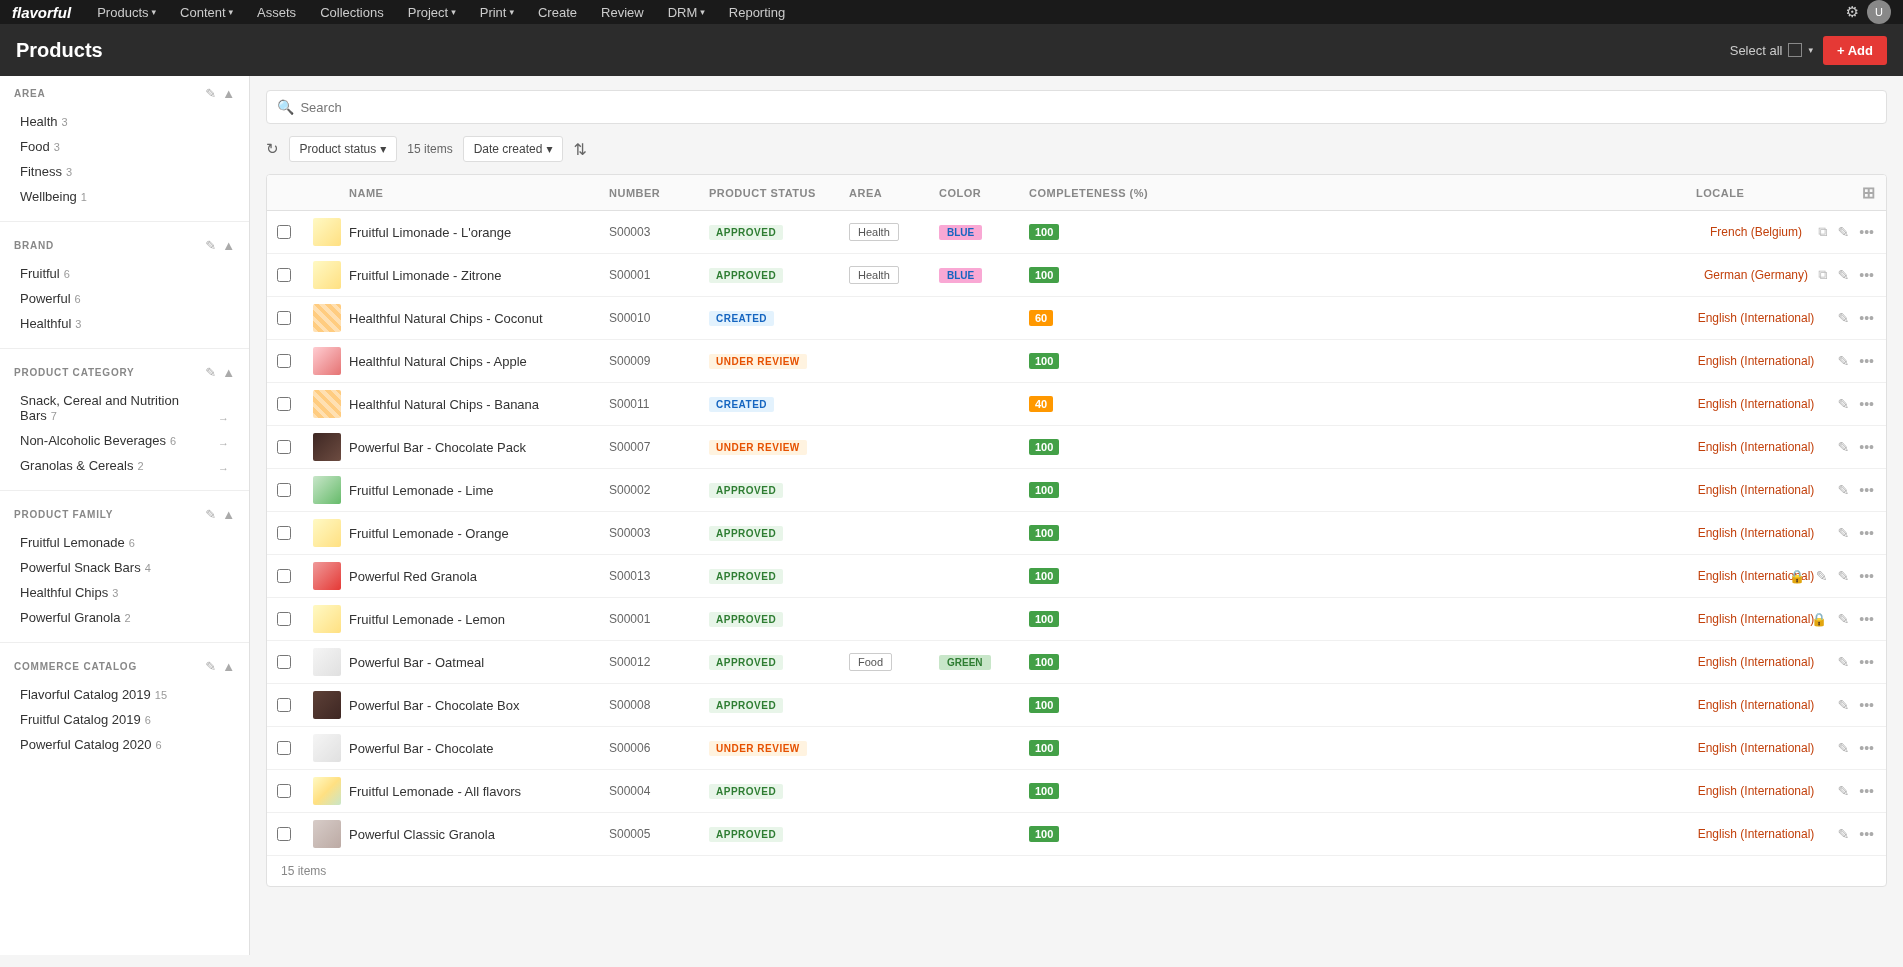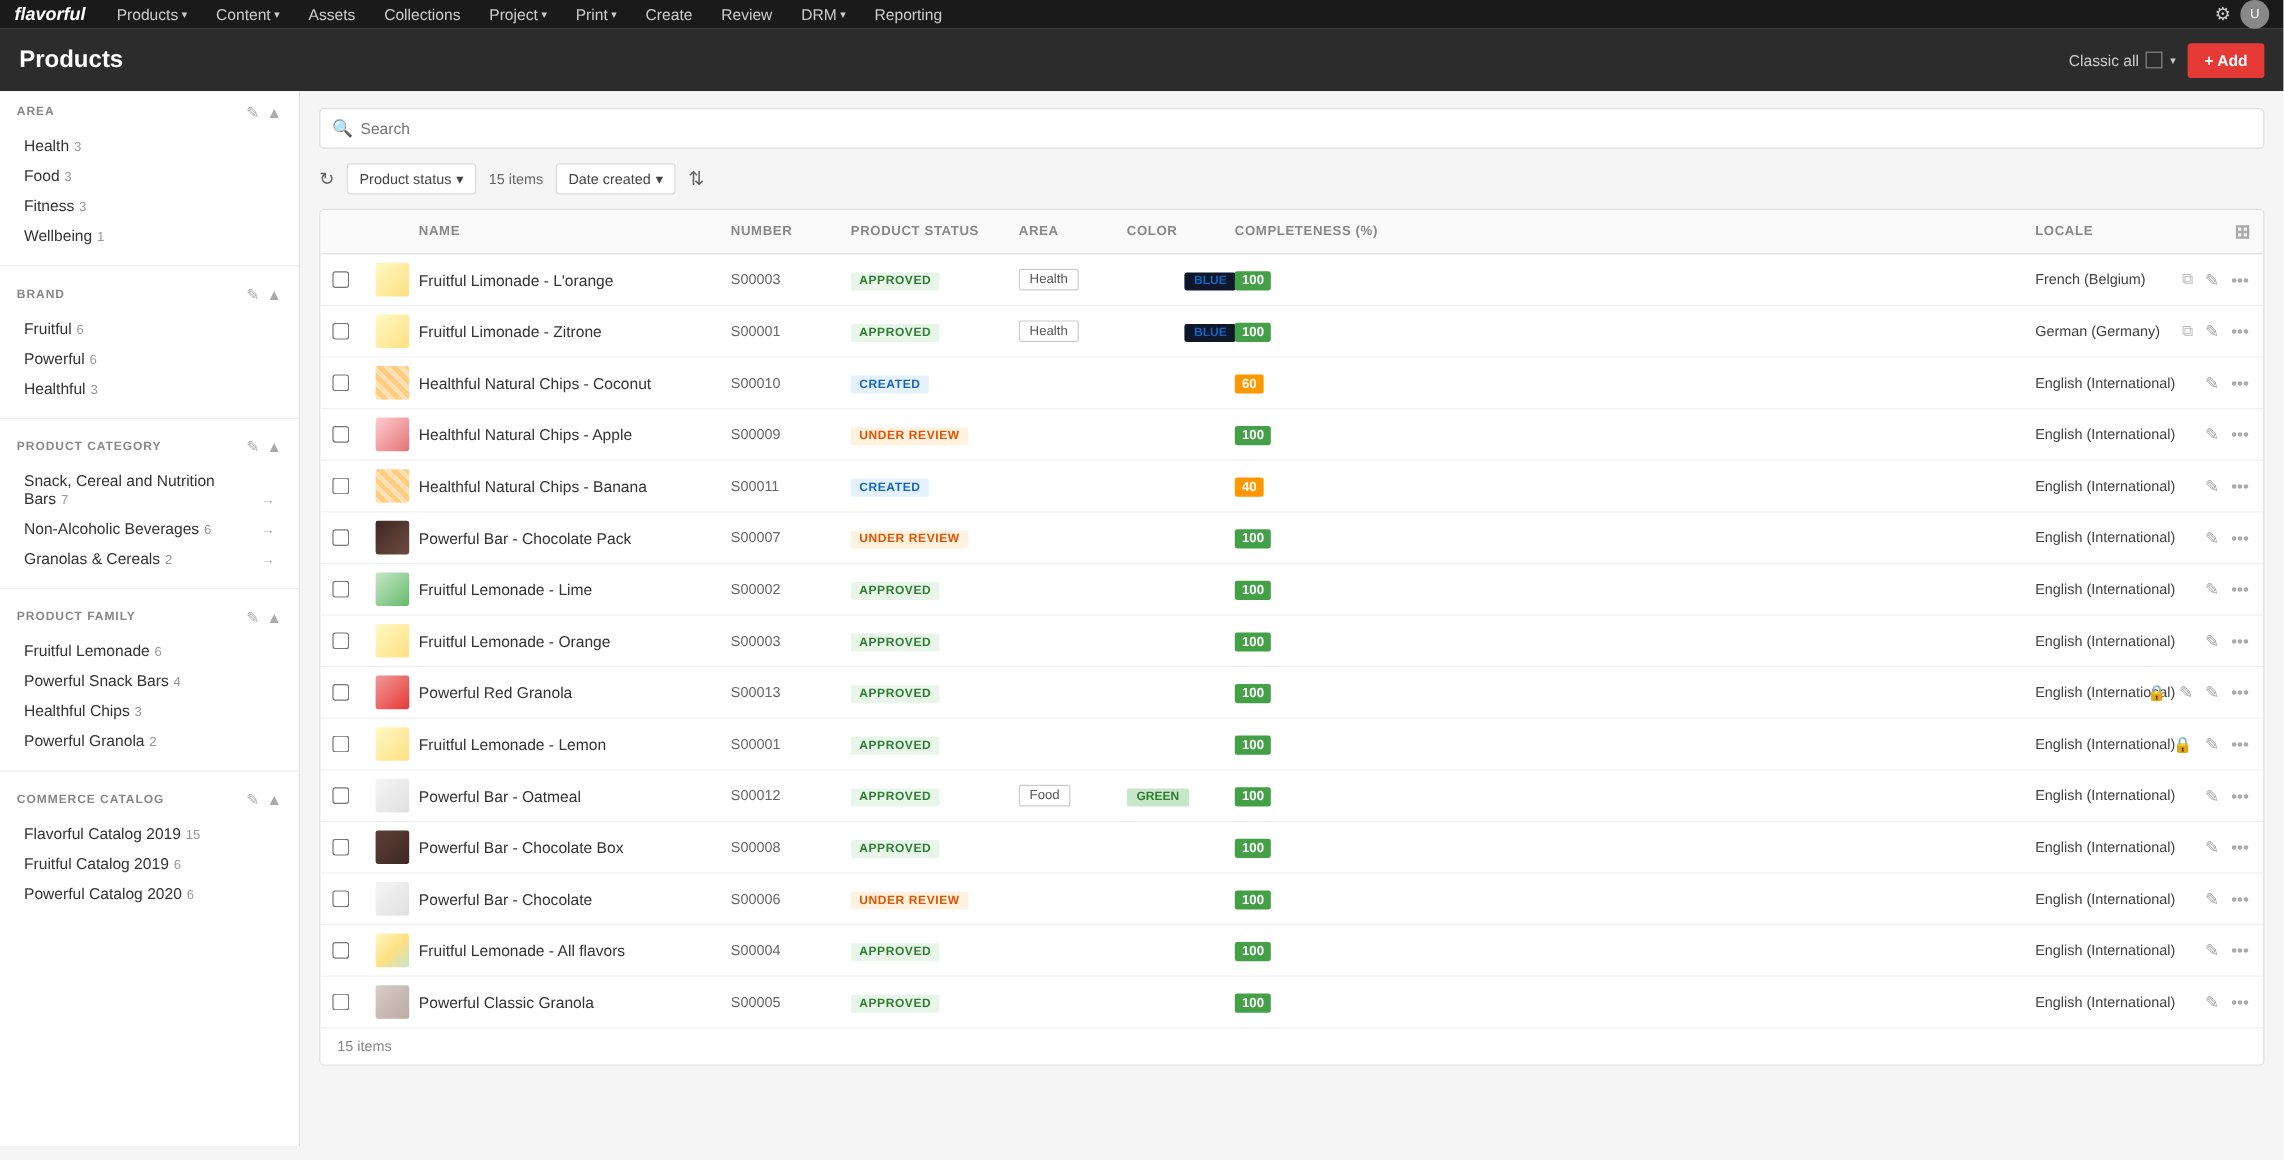--- a/index.html
+++ b/index.html
@@ -64,27 +64,27 @@
     .row-checkbox { width: 14px; height: 14px; border: 1px solid #ccc; border-radius: 2px; background: #fff; cursor: pointer; }
     .thumb-box { width: 28px; height: 28px; border-radius: 2px; overflow: hidden; display: flex; align-items: center; justify-content: center; }
     .product-name { font-size: 13px; color: #333; }
     .product-number { font-size: 12px; color: #666; }
     .status-badge { display: inline-block; padding: 2px 7px; border-radius: 2px; font-size: 10px; font-weight: 700; letter-spacing: 0.5px; }
     .status-approved { background: #e8f5e9; color: #2e7d32; }
     .status-created { background: #e3f2fd; color: #1565c0; }
     .status-under-review { background: #fff3e0; color: #e65100; }
     .area-badge { display: inline-block; padding: 2px 8px; border: 1px solid #ccc; border-radius: 2px; font-size: 11px; color: #555; }
     .color-badge { display: inline-block; padding: 2px 8px; border-radius: 2px; font-size: 10px; font-weight: 700; }
-    .color-blue { background: #0f172a; color: #1565c0; margin-left: 48px; }
+    .color-blue { background: #f9a8d4; color: #1565c0; }
     .color-green { background: #c8e6c9; color: #2e7d32; }
     .completeness { display: inline-block; padding: 2px 6px; border-radius: 2px; font-size: 11px; font-weight: 700; color: #fff; }
     .comp-100 { background: #43a047; }
     .comp-60 { background: #ff9800; }
     .comp-40 { background: #ff9800; }
-    .locale-text { font-size: 12px; color: #404040; }
+    .locale-text { font-size: 12px; color: #c2410c; text-align: center; }
     .row-actions { display: flex; align-items: center; gap: 6px; justify-content: flex-end; }
     .action-icon { color: #aaa; cursor: pointer; font-size: 14px; padding: 2px; }
     .lock-icon { color: #bbb; font-size: 13px; }
 
     
     .thumb-yellow { background: linear-gradient(135deg, #fff9c4, #ffe082); }
     .thumb-red { background: linear-gradient(135deg, #ffcdd2, #e57373); }
     .thumb-orange-stripe { background: repeating-linear-gradient(45deg, #ffe0b2, #ffe0b2 4px, #ffcc80 4px, #ffcc80 8px); }
     .thumb-green-bottle { background: linear-gradient(135deg, #c8e6c9, #66bb6a); }
     .thumb-dark-brown { background: linear-gradient(135deg, #3e2723, #6d4c41); }
@@ -117,21 +117,21 @@
   <div class="nav-right">
     <span class="gear-icon">⚙</span>
     <div class="avatar">U</div>
   </div>
 </nav>
 
 <header class="page-header">
   <h1 class="page-title">Products</h1>
   <div class="header-right">
     <div class="select-all-btn">
-      <span>Classic all</span>
+      <span>Select all</span>
       <div class="select-all-checkbox"></div>
       <span class="select-all-caret">▾</span>
     </div>
     <button class="add-btn">+ Add</button>
   </div>
 </header>
 
 <div class="layout">
 
   <aside class="sidebar">

